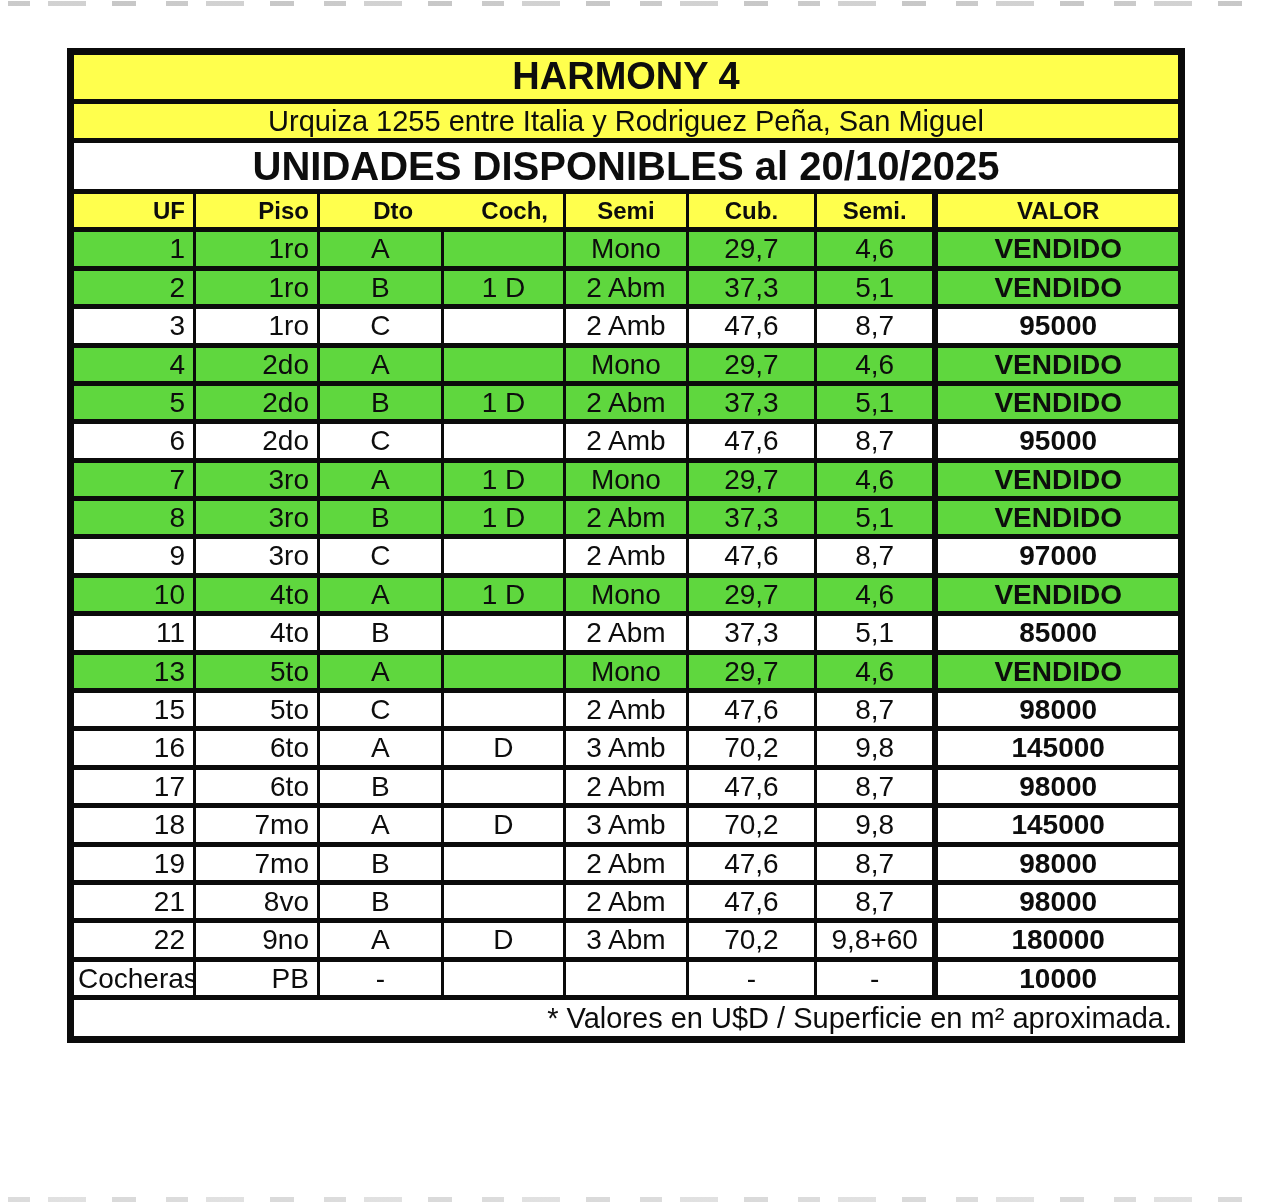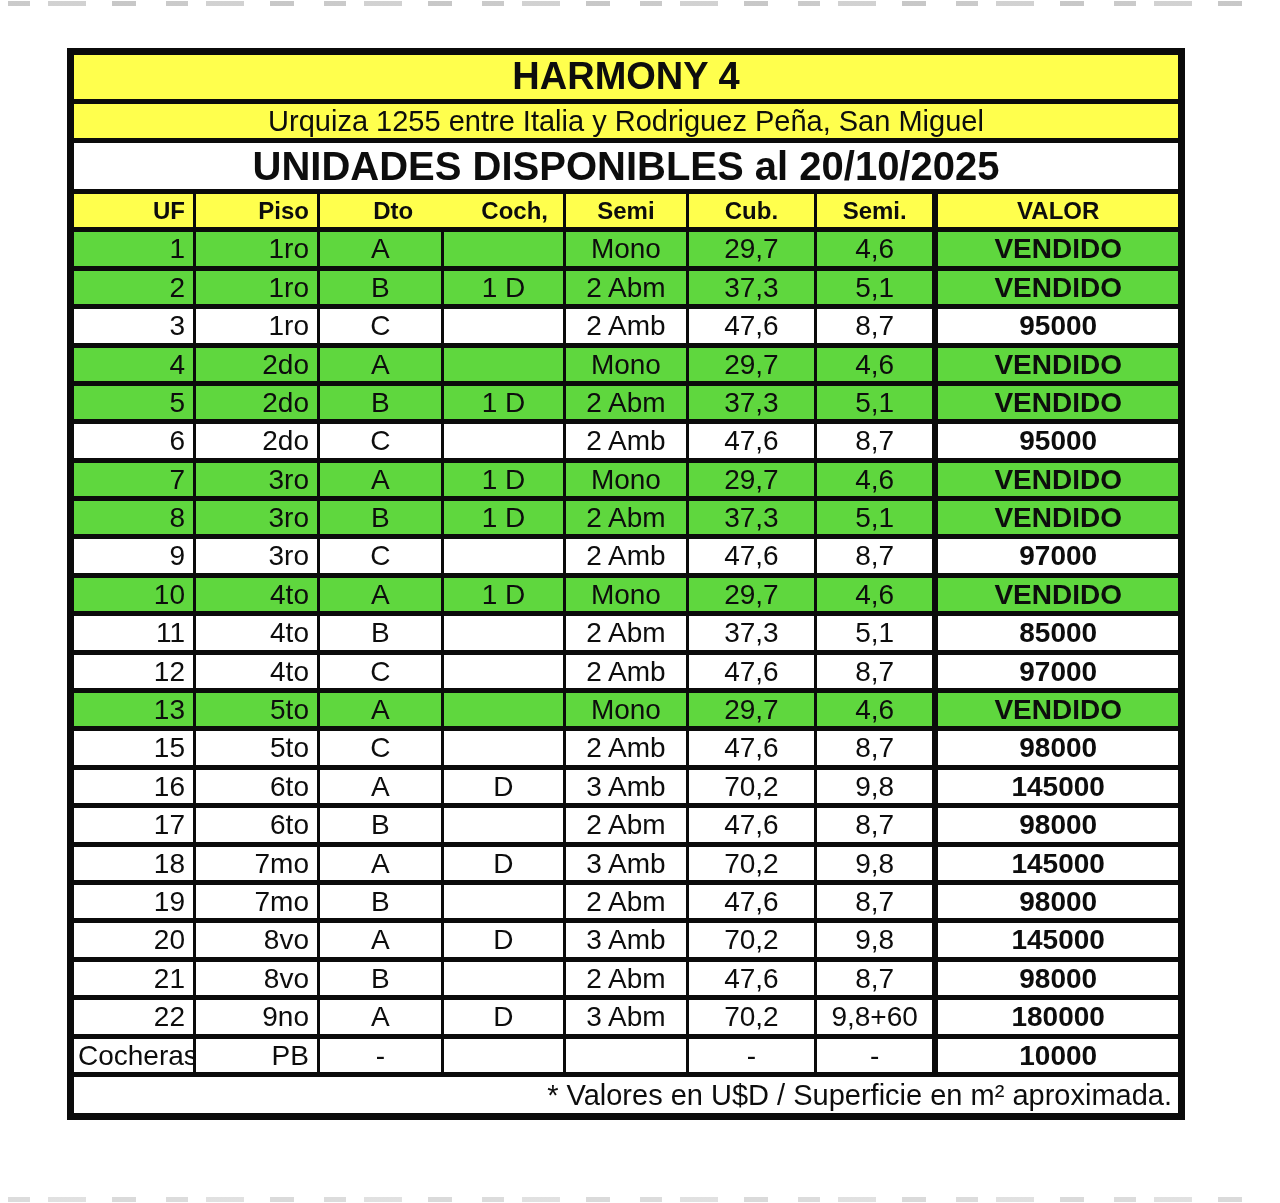--- a/index.html
+++ b/index.html
@@ -265,30 +265,20 @@
         <tr data-name="table-row">
           <td class="col-uf" data-name="cell-uf">11</td>
           <td class="col-piso" data-name="cell-piso">4to</td>
           <td class="col-dto" data-name="cell-dto">B</td>
           <td class="col-coch" data-name="cell-coch"></td>
           <td class="col-tipo" data-name="cell-tipo">2 Abm</td>
           <td class="col-cub" data-name="cell-cub">37,3</td>
           <td class="col-semi" data-name="cell-semi">5,1</td>
           <td class="col-valor" data-name="cell-valor">85000</td>
         </tr>
-        <tr data-name="table-row">
-          <td class="col-uf" data-name="cell-uf">12</td>
-          <td class="col-piso" data-name="cell-piso">4to</td>
-          <td class="col-dto" data-name="cell-dto">C</td>
-          <td class="col-coch" data-name="cell-coch"></td>
-          <td class="col-tipo" data-name="cell-tipo">2 Amb</td>
-          <td class="col-cub" data-name="cell-cub">47,6</td>
-          <td class="col-semi" data-name="cell-semi">8,7</td>
-          <td class="col-valor" data-name="cell-valor">97000</td>
-        </tr>
         <tr data-name="table-row" class="sold">
           <td class="col-uf" data-name="cell-uf">13</td>
           <td class="col-piso" data-name="cell-piso">5to</td>
           <td class="col-dto" data-name="cell-dto">A</td>
           <td class="col-coch" data-name="cell-coch"></td>
           <td class="col-tipo" data-name="cell-tipo">Mono</td>
           <td class="col-cub" data-name="cell-cub">29,7</td>
           <td class="col-semi" data-name="cell-semi">4,6</td>
           <td class="col-valor" data-name="cell-valor">VENDIDO</td>
         </tr>
@@ -336,30 +326,20 @@
           <td class="col-uf" data-name="cell-uf">19</td>
           <td class="col-piso" data-name="cell-piso">7mo</td>
           <td class="col-dto" data-name="cell-dto">B</td>
           <td class="col-coch" data-name="cell-coch"></td>
           <td class="col-tipo" data-name="cell-tipo">2 Abm</td>
           <td class="col-cub" data-name="cell-cub">47,6</td>
           <td class="col-semi" data-name="cell-semi">8,7</td>
           <td class="col-valor" data-name="cell-valor">98000</td>
         </tr>
         <tr data-name="table-row">
-          <td class="col-uf" data-name="cell-uf">20</td>
-          <td class="col-piso" data-name="cell-piso">8vo</td>
-          <td class="col-dto" data-name="cell-dto">A</td>
-          <td class="col-coch" data-name="cell-coch">D</td>
-          <td class="col-tipo" data-name="cell-tipo">3 Amb</td>
-          <td class="col-cub" data-name="cell-cub">70,2</td>
-          <td class="col-semi" data-name="cell-semi">9,8</td>
-          <td class="col-valor" data-name="cell-valor">145000</td>
-        </tr>
-        <tr data-name="table-row">
           <td class="col-uf" data-name="cell-uf">21</td>
           <td class="col-piso" data-name="cell-piso">8vo</td>
           <td class="col-dto" data-name="cell-dto">B</td>
           <td class="col-coch" data-name="cell-coch"></td>
           <td class="col-tipo" data-name="cell-tipo">2 Abm</td>
           <td class="col-cub" data-name="cell-cub">47,6</td>
           <td class="col-semi" data-name="cell-semi">8,7</td>
           <td class="col-valor" data-name="cell-valor">98000</td>
         </tr>
         <tr data-name="table-row">

